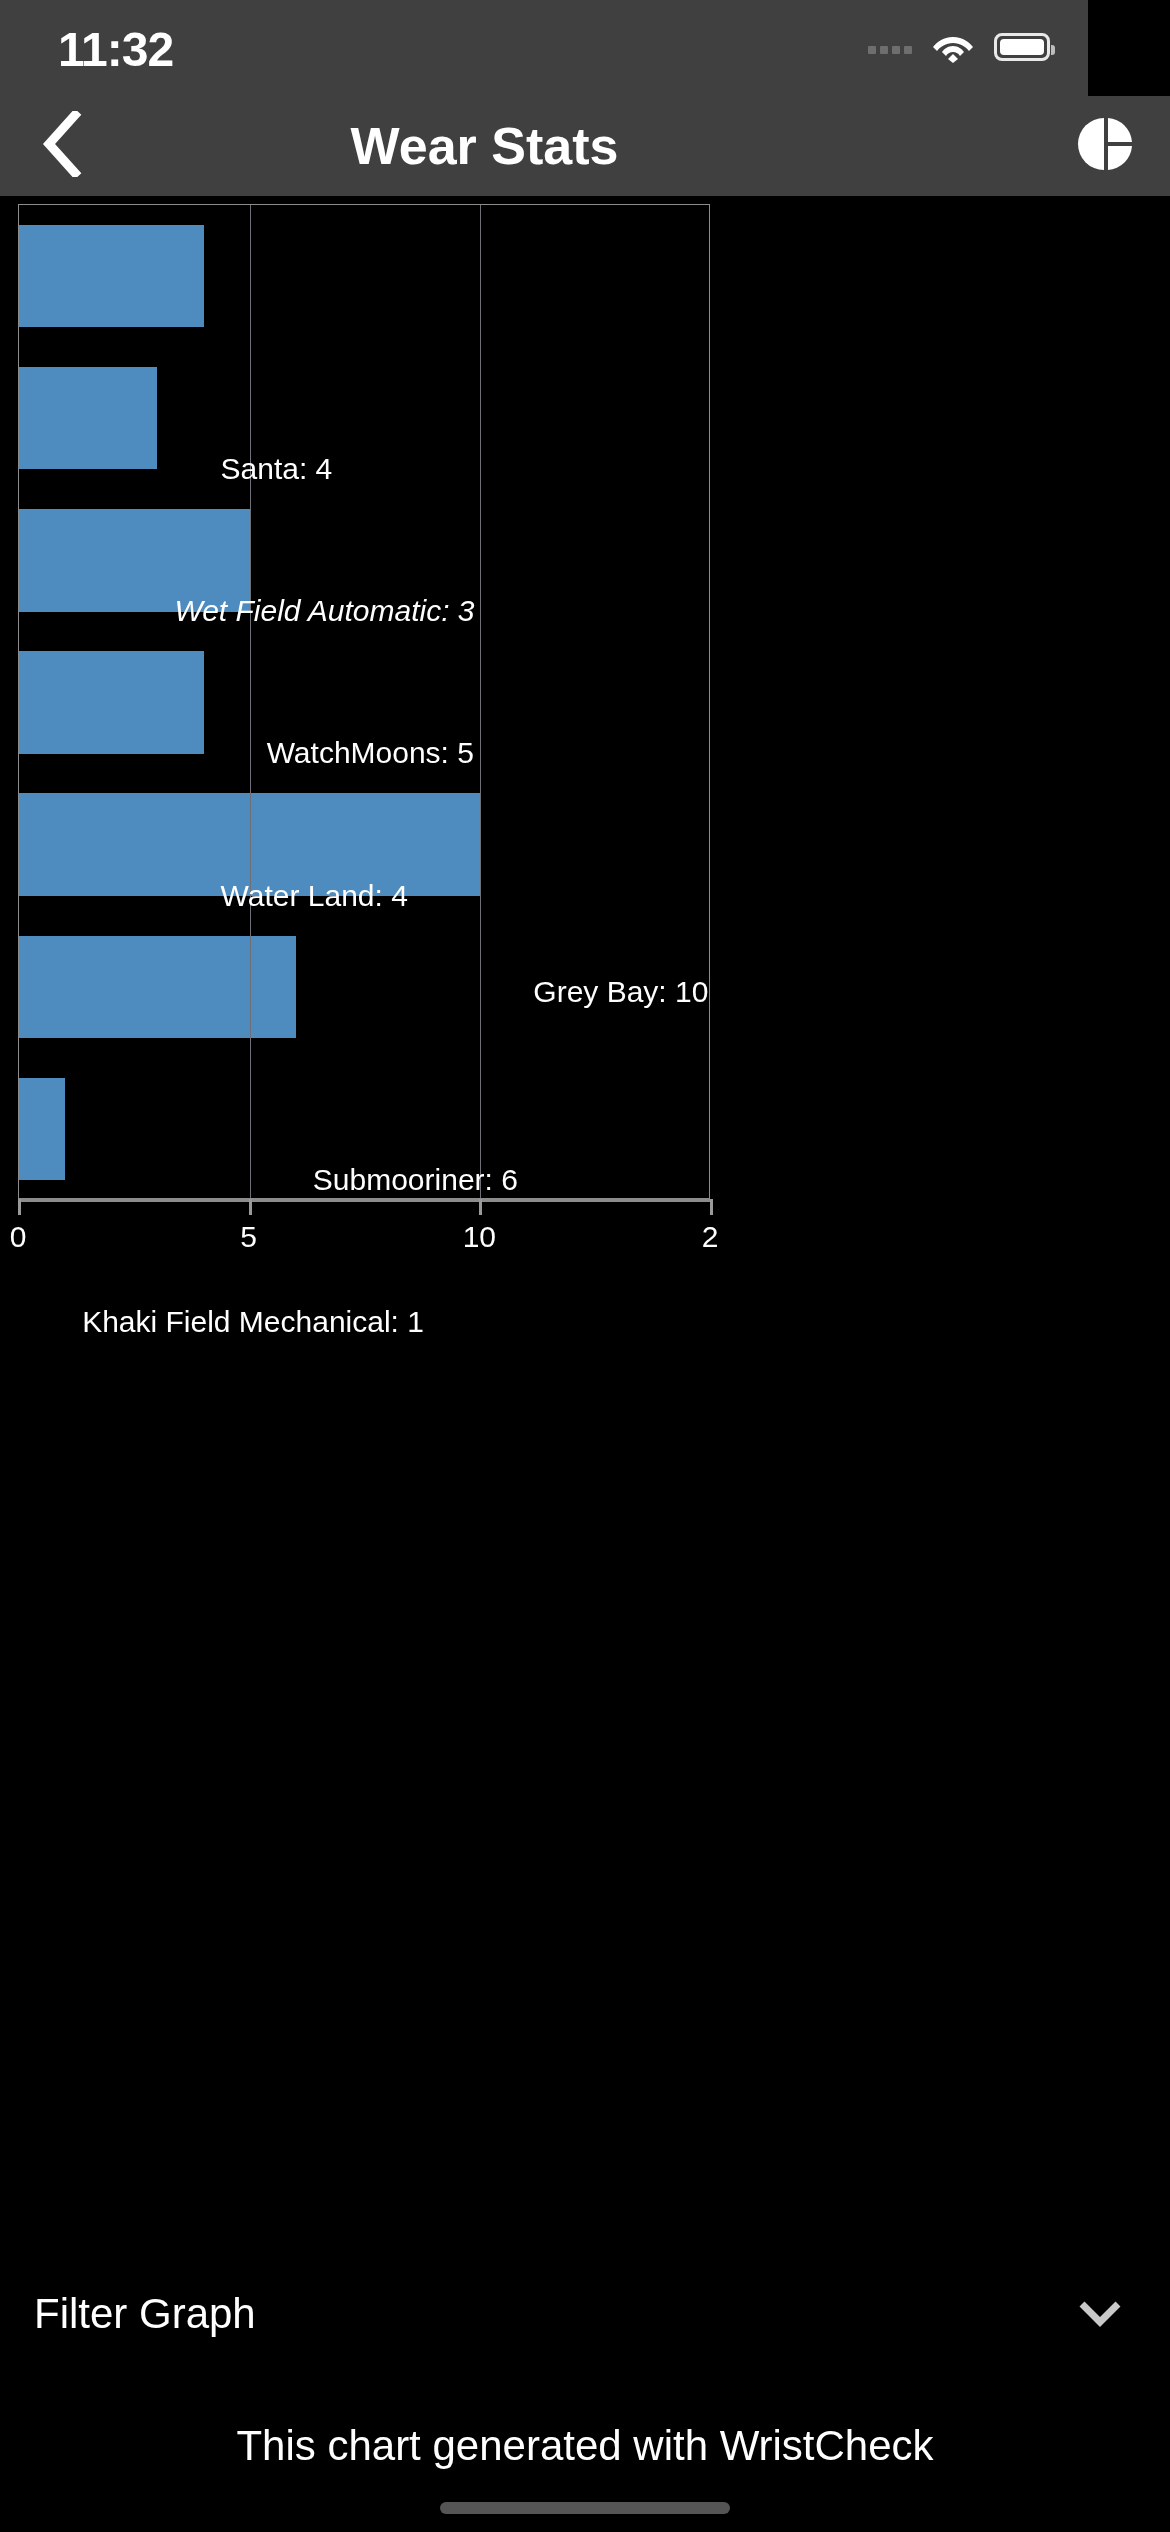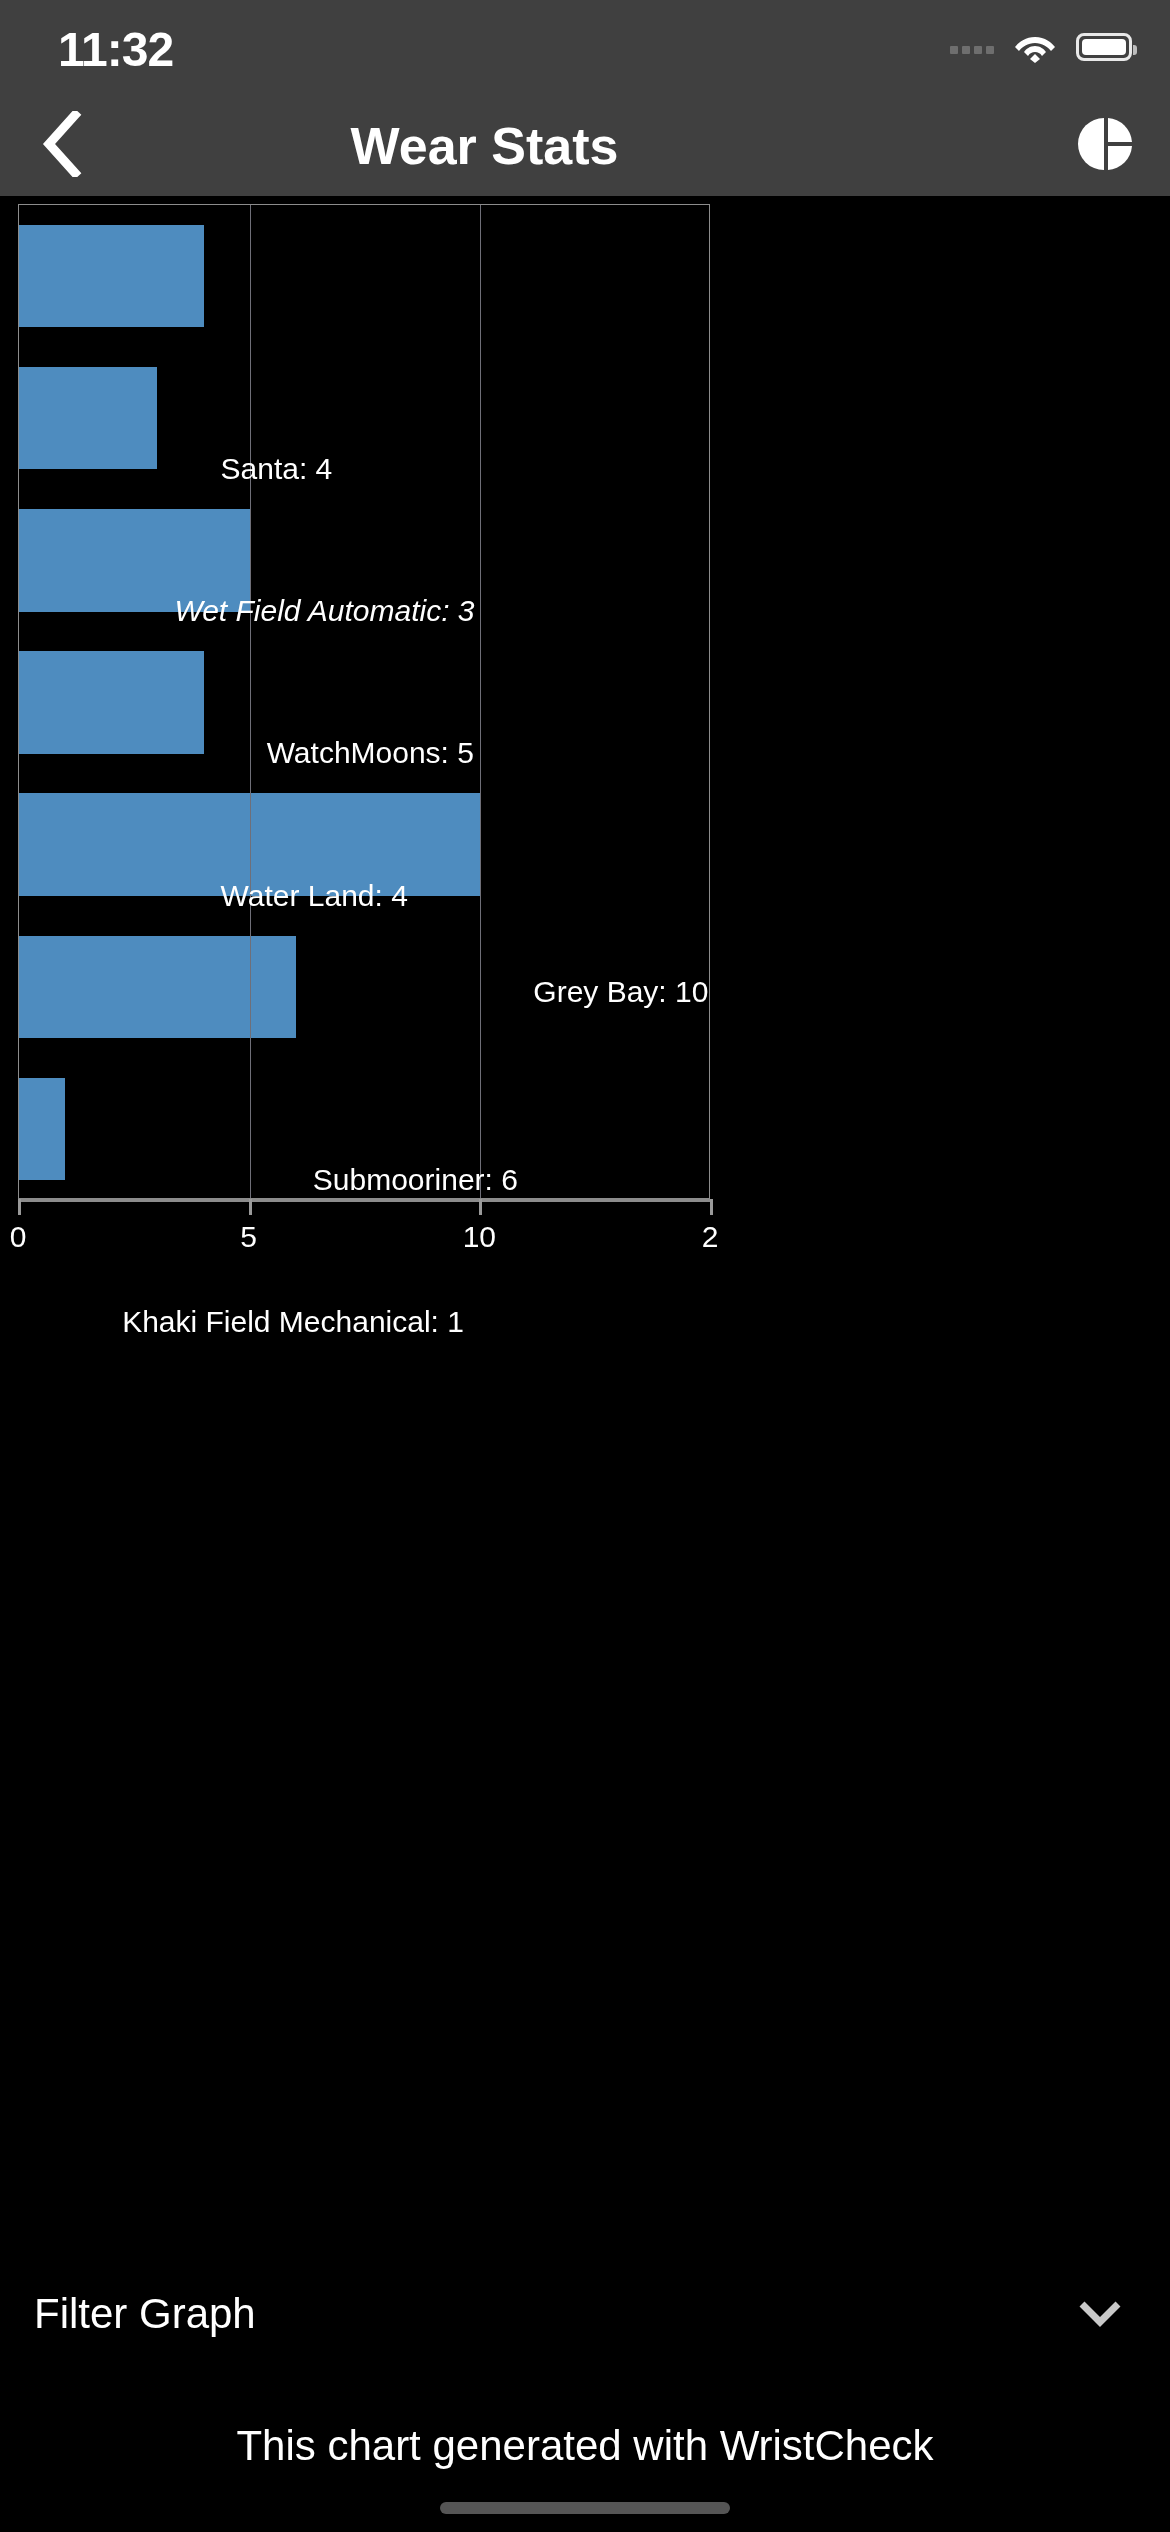--- a/index.html
+++ b/index.html
@@ -5,21 +5,21 @@
   html,body{margin:0;padding:0;}
   body{
     width:1170px;height:2532px;
     background:#000;
     font-family:"Liberation Sans", sans-serif;
     overflow:hidden;
     position:relative;
   }
   
   .statusbar{
-    position:absolute;left:0;top:0;width:1170px;height:96px;
+    position:absolute;left:0;top:0;width:1088px;height:96px;
     background:#404040;
   }
   .status-time{
     position:absolute;left:58px;top:22px;
     font-size:48px;font-weight:bold;color:#fff;letter-spacing:-1px;
   }
   .status-right{
     position:absolute;right:38px;top:22px;height:50px;
     display:flex;align-items:center;gap:20px;
   }
@@ -194,21 +194,21 @@
       <div class="tick" style="left: 710px;"></div>
       <div class="tick-label" style="left: 710px;">2</div>
     </div>
   <div id="labels">
       <div class="bar-label" style="left: 220.533px; top: 256.071px;">Santa: 4</div>
       <div class="bar-label" style="left: 174.4px; top: 398.214px; font-style: italic;">Wet Field Automatic: 3</div>
       <div class="bar-label" style="left: 266.667px; top: 540.357px;">WatchMoons: 5</div>
       <div class="bar-label" style="left: 220.533px; top: 682.5px;">Water Land: 4</div>
       <div class="bar-label" style="left: 497.333px; top: 779px; margin-left: 36px;">Grey Bay: 10</div>
       <div class="bar-label" style="left: 312.8px; top: 966.786px;">Submooriner: 6</div>
-      <div class="bar-label" style="left: 82.1333px; top: 1108.93px; margin-left: 40px;">Khaki Field Mechanical: 1</div>
+      <div class="bar-label" style="left: 82.1333px; top: 1108.93px;">Khaki Field Mechanical: 1</div>
     </div>
 </div>
 
 <div class="filter-graph">Filter Graph</div>
 <div class="filter-chevron">
   <span>
     <svg width="48" height="32" viewBox="0 0 48 32">
       <path d="M6 8 L24 26 L42 8" stroke="#c9c9c9" stroke-width="7" fill="none" stroke-linecap="butt" stroke-linejoin="miter"></path>
     </svg>
   </span>

